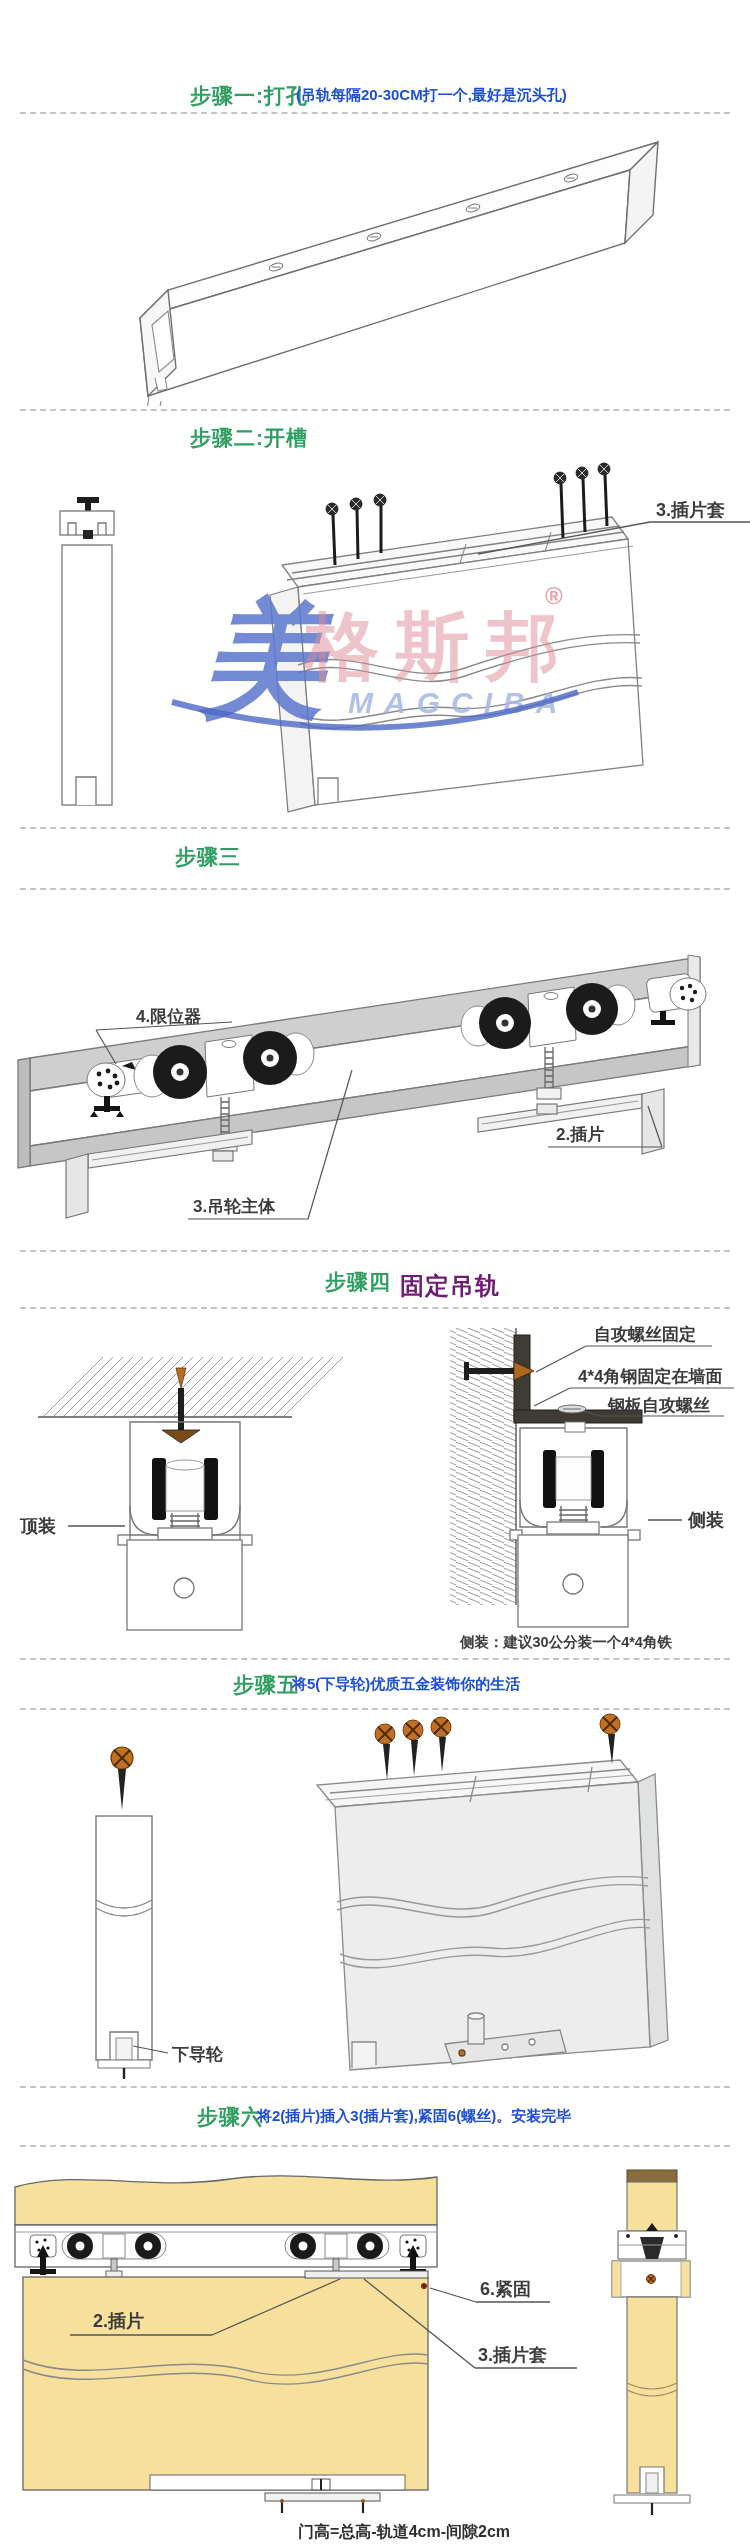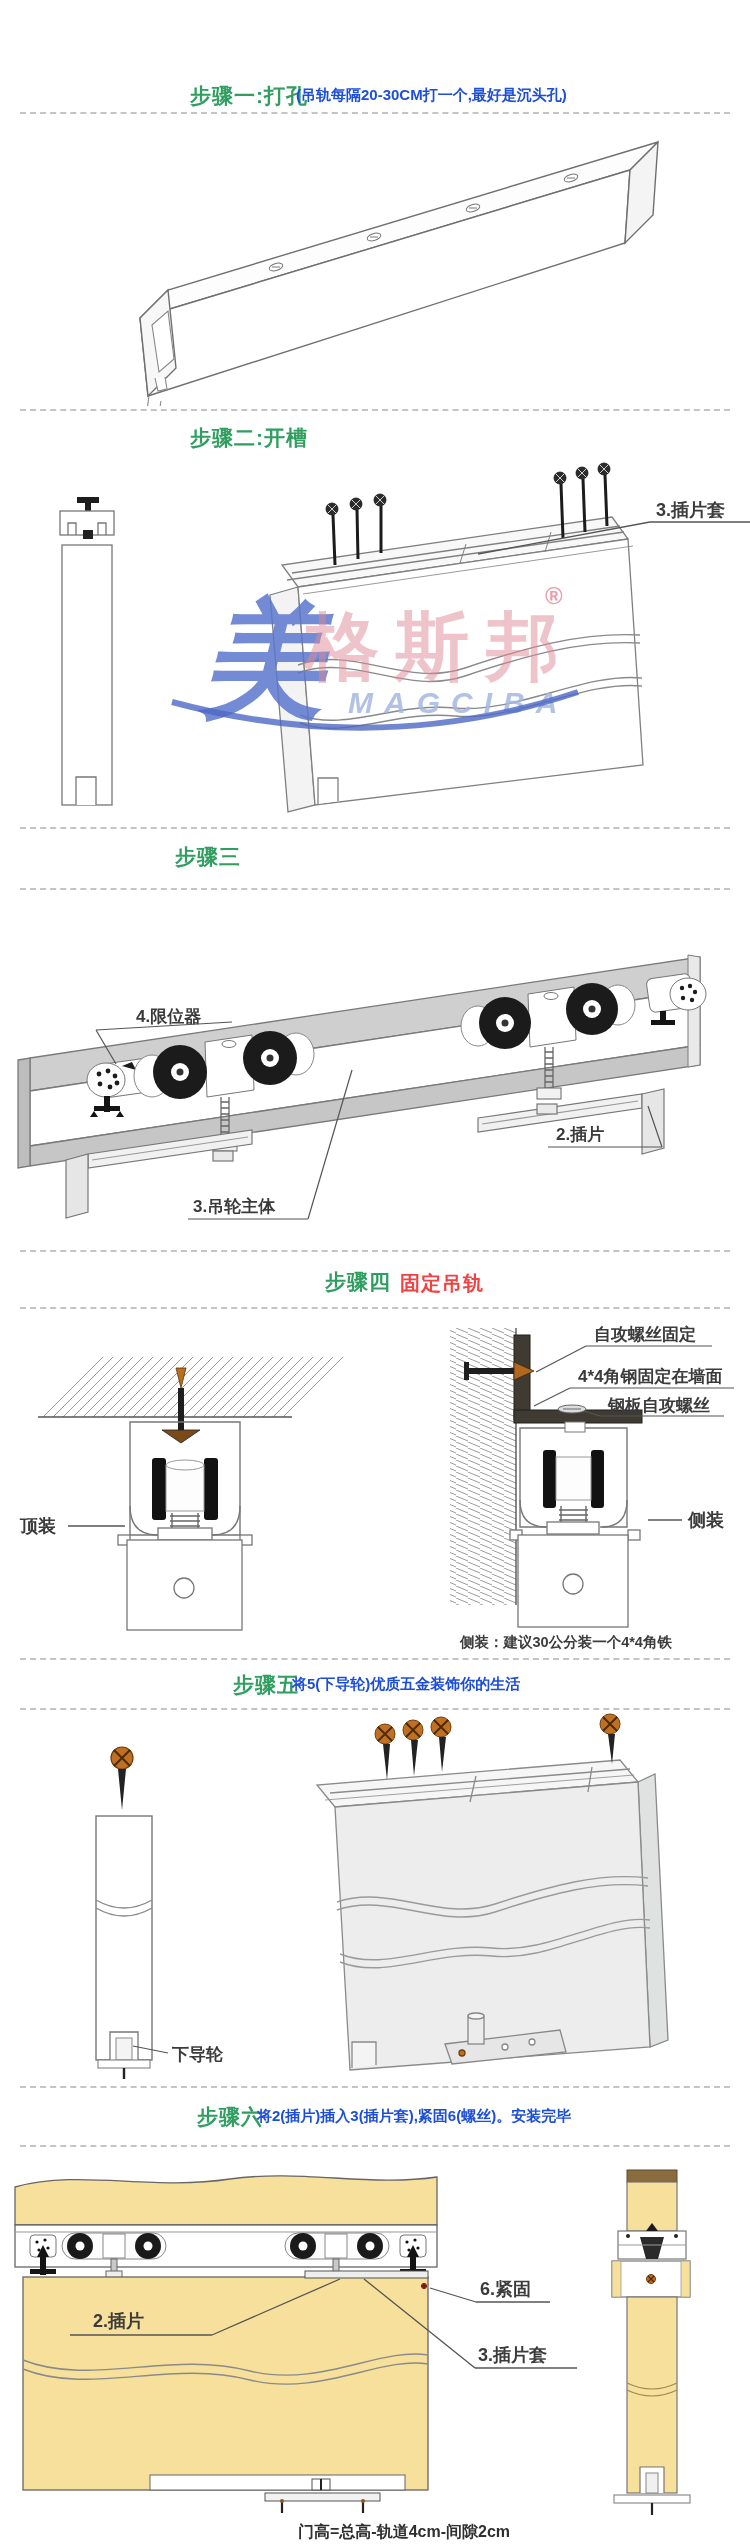--- a/index.html
+++ b/index.html
@@ -11,21 +11,21 @@
   .banner .wedge{left:-60px;width:120px;}
   .banner .stripe{left:78px;width:24px;}
   .banner .band{left:118px;width:680px;}
   .banner-title{position:absolute;left:148px;top:8px;font-size:27px;font-weight:bold;color:#ffffff;letter-spacing:2px;}
   .banner-tag{position:absolute;left:508px;top:16px;font-size:16px;font-weight:bold;color:#ffffff;letter-spacing:1px;}
   
   .sep{position:absolute;left:20px;width:710px;height:0;border-top:2px dashed #c4c4c4;}
   
   .stitle{position:absolute;font-size:21px;font-weight:bold;color:#2f9e60;letter-spacing:1px;}
   .sbody{position:absolute;font-size:15px;font-weight:bold;color:#1d4ed8;line-height:17px;}
-  .ssub{position:absolute;font-size:20px;font-weight:bold;color:#ef4444;letter-spacing:1px;}
+  .ssub{position:absolute;font-size:24px;font-weight:bold;color:#701a75;letter-spacing:1px;}
   
   .fig{position:absolute;}
   svg text{font-family:"Liberation Sans","DejaVu Sans",sans-serif;}
   .lab{font-size:17px;font-weight:bold;fill:#3b3b3b;}
   .lab2{font-size:18px;font-weight:bold;fill:#3b3b3b;}
   .note4{font-size:14.5px;font-weight:bold;fill:#3c3c3c;}
   .formula{font-size:16px;font-weight:bold;fill:#2f2f2f;}
   
   .wm{position:absolute;pointer-events:none;}
   .wm-mei{position:absolute;left:200px;top:118px;font-size:125px;font-weight:bold;color:rgba(91,118,204,0.85);font-style:italic;}

